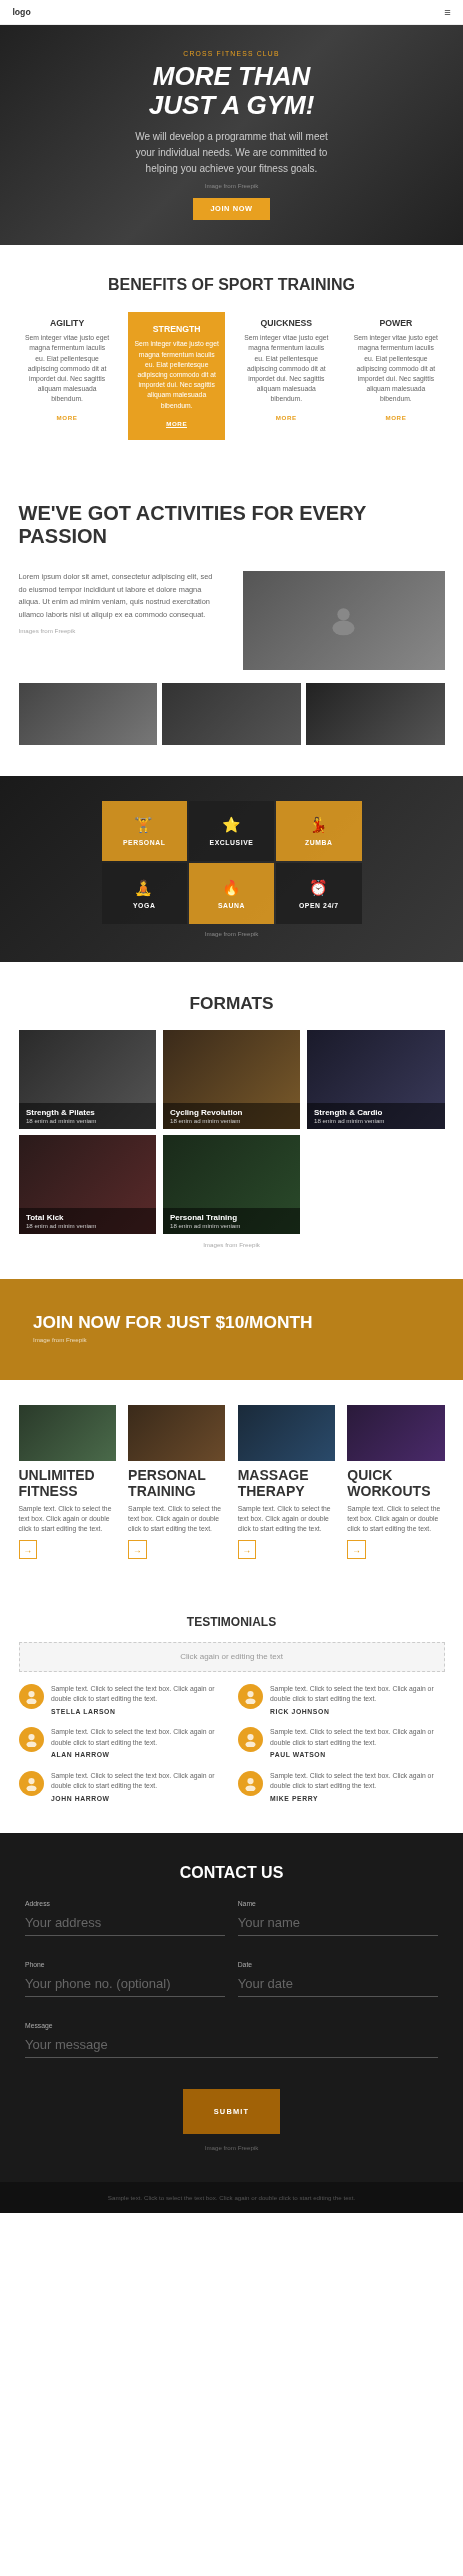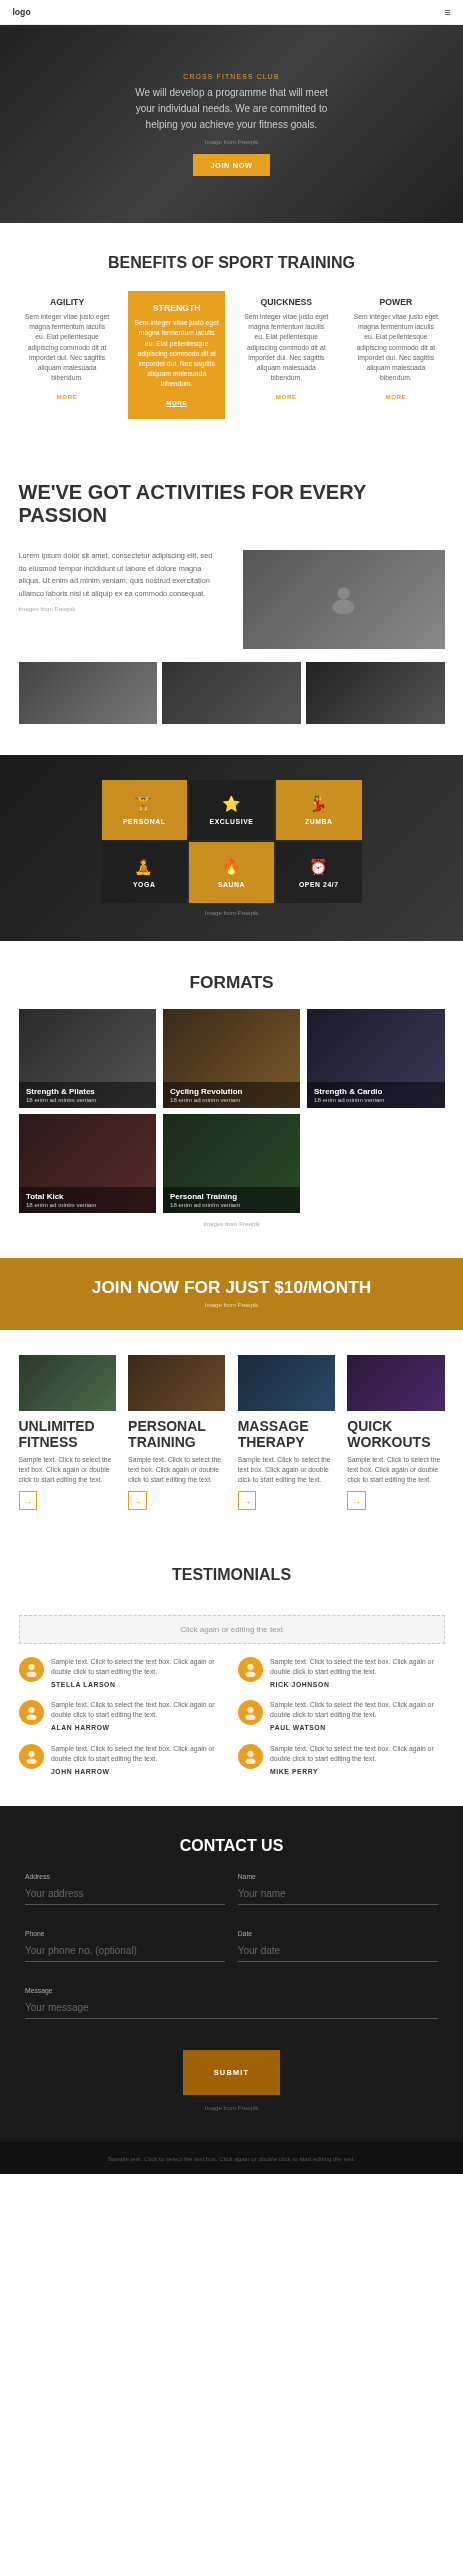--- a/index.html
+++ b/index.html
@@ -118,21 +118,21 @@
     .format-overlay {
       position: absolute; bottom: 0; left: 0; right: 0;
       background: rgba(0,0,0,0.5); padding: 5px 7.4px;
     }
     .format-name { font-size: 8px; font-weight: bold; color: #fff; }
     .format-meta { font-size: 6.2px; color: #ccc; }
     .formats-credit { text-align: center; font-size: 6.2px; color: #aaa; margin-top: 7.4px; }
 
     
     .join-banner {
-      background: #e8a020; padding: 19px; text-align: center; position: relative; overflow: hidden;
+      background: #e8a020; padding: 33px; text-align: left; position: relative; overflow: hidden;
     }
     .join-banner-bg {
       position: absolute; top: 0; left: 0; width: 100%; height: 100%;
       background: rgba(0,0,0,0.2);
     }
     .join-content { position: relative; z-index: 2; }
     .join-title { font-size: 17.3px; font-weight: 900; color: #fff; text-transform: uppercase; margin-bottom: 3.1px; }
     .join-credit { font-size: 6.2px; color: rgba(255,255,255,0.7); margin-bottom: 3.1px; }
 
     
@@ -147,21 +147,21 @@
     .service-title { font-size: 14px; font-weight: bold; margin-bottom: 5px; text-transform: uppercase; }
     .service-text { font-size: 6.8px; color: #666; line-height: 1.5; margin-bottom: 6.2px; }
     .service-arrow {
       width: 18.5px; height: 18.5px; border: 1.2px solid #e8a020;
       display: flex; align-items: center; justify-content: center;
       color: #e8a020; font-size: 8.7px; cursor: pointer;
     }
 
     
     .testimonials-section { padding: 31px 18.5px; background: #fff; }
-    .testimonials-section h2 { font-size: 16px; font-weight: 900; text-align: center; margin-bottom: 31px; text-transform: uppercase; }
+    .testimonials-section h2 { font-size: 12px; font-weight: 900; text-align: center; margin-bottom: 13px; text-transform: uppercase; }
     .testimonials-grid { display: grid; grid-template-columns: 1fr 1fr; gap: 12.4px; }
     .testimonial-item { display: flex; gap: 7.4px; align-items: flex-start; }
     .testimonial-avatar {
       width: 25px; height: 25px; border-radius: 50%;
       background: #e8a020; flex-shrink: 0;
       display: flex; align-items: center; justify-content: center;
       color: #fff; font-size: 10px;
     }
     .testimonial-content {}
     .testimonial-text { font-size: 6.8px; color: #666; line-height: 1.5; margin-bottom: 3.7px; }
@@ -169,21 +169,21 @@
 
     
     .contact-section {
       background: #1a1a1a; padding: 31px 25px; color: #fff;
     }
     .contact-section h2 { font-size: 16px; font-weight: 900; text-align: center; margin-bottom: 18.5px; text-transform: uppercase; }
     .contact-grid { display: grid; grid-template-columns: 1fr 1fr; gap: 12.4px; }
     .contact-field-label { font-size: 6.8px; color: #aaa; margin-bottom: 3.1px; display: block; }
     .contact-input {
       width: 100%; background: transparent; border: none; border-bottom: 0.6px solid #555;
-      color: #fff; padding: 5px 0; font-size: 10px; outline: none;
+      color: #fff; padding: 5px 0; font-size: 13px; outline: none;
     }
     .contact-input::placeholder { color: #666; }
     .contact-field { margin-bottom: 12.4px; }
     .contact-message-field { grid-column: 1 / -1; }
     .contact-submit {
       grid-column: 1 / -1; text-align: center; margin-top: 6.2px;
     }
     .contact-submit-btn {
       background: #a16207; color: #fff; border: none;
       padding: 18px 31px; font-size: 7.4px; font-weight: bold;
@@ -200,20 +200,24 @@
 
 <nav class="navbar">
   <span class="navbar-logo">logo</span>
   <span class="navbar-menu-icon">≡</span>
 </nav>
 
 <section class="hero">
   <div class="hero-bg"></div>
   <div class="hero-content">
     <div class="hero-subtitle">CROSS FITNESS CLUB</div>
+    <h1 class="hero-title">
+      <span>More Than</span><br>
+      <em>Just A Gym!</em>
+    </h1>
     <p class="hero-description">We will develop a programme that will meet your individual needs. We are committed to helping you achieve your fitness goals.</p>
     <p class="hero-image-credit">Image from Freepik</p>
     <button class="hero-btn">JOIN NOW</button>
   </div>
 </section>
 
 <section class="benefits-section">
   <h2>Benefits of sport training</h2>
   <div class="benefits-grid">
     <div class="benefit-card">

